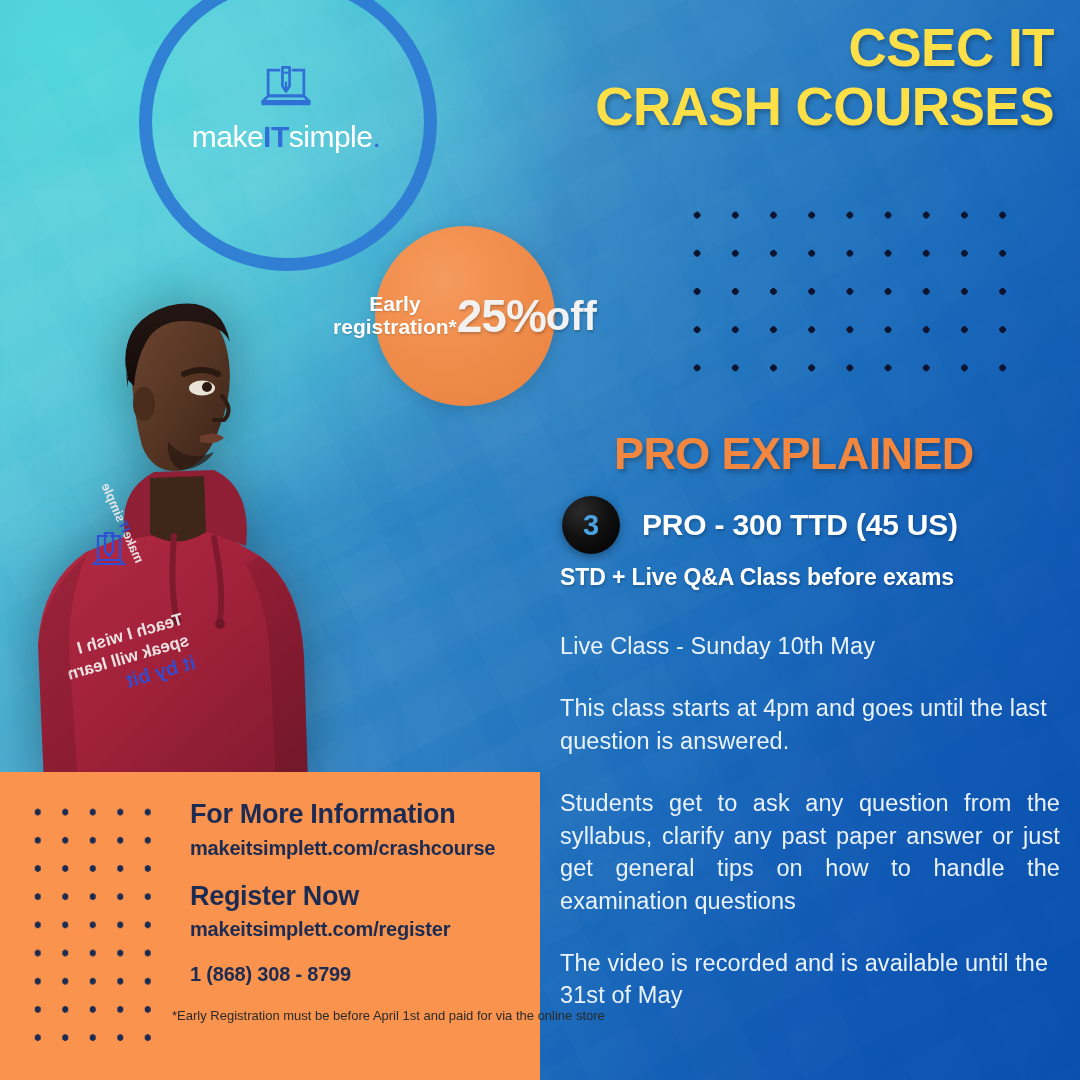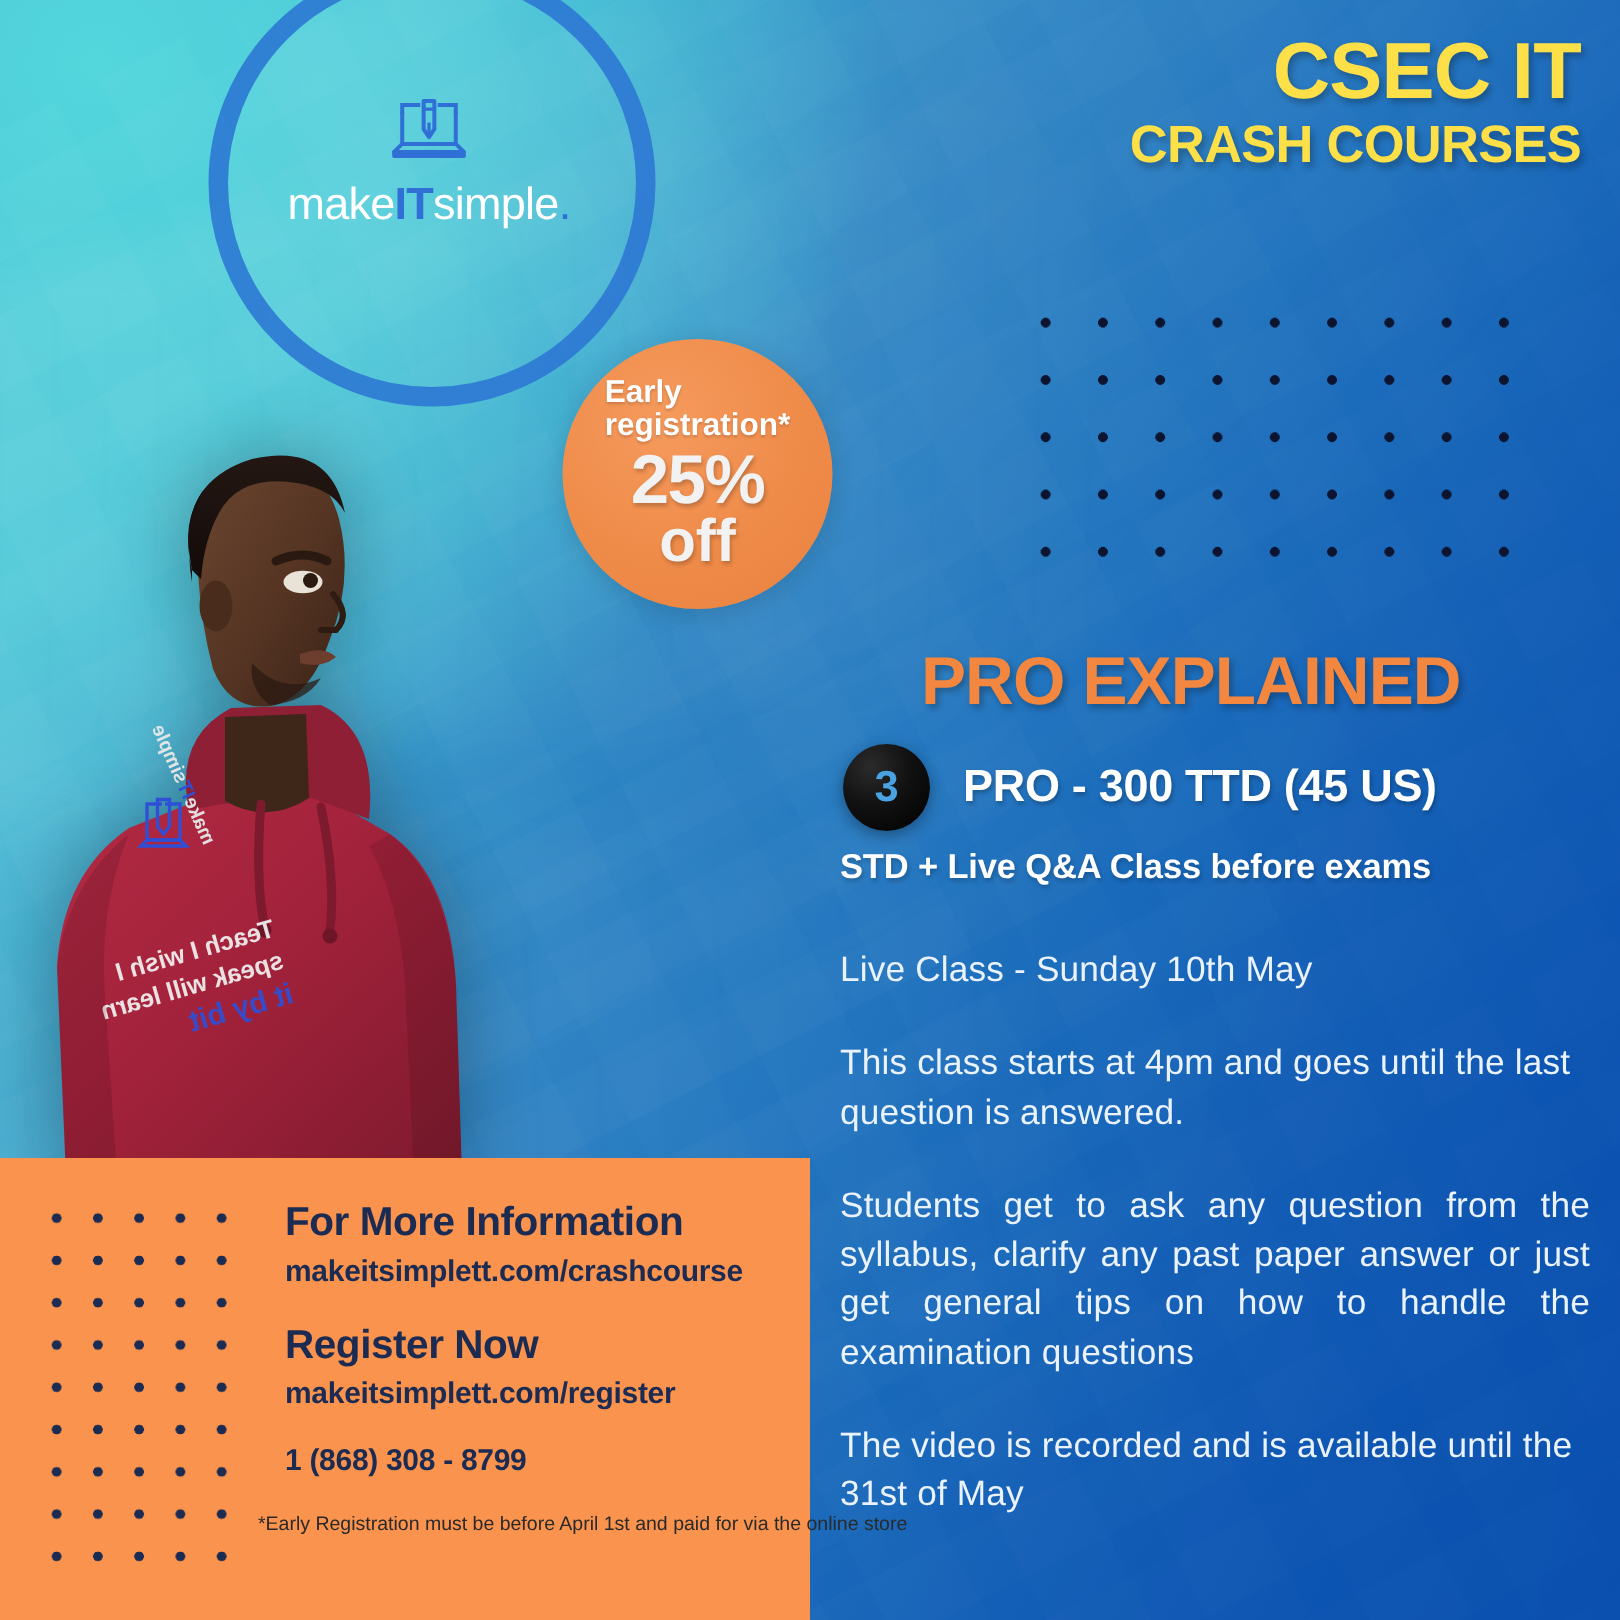--- a/index.html
+++ b/index.html
@@ -126,23 +126,23 @@
     filter: drop-shadow(0 0 26px rgba(0,0,0,0.32));
   }
 
   
   .early-badge {
     position: absolute;
     left: 375px; top: 226px;
     width: 180px; height: 180px;
     border-radius: 50%;
     background: radial-gradient(circle at 38% 30%, #f59a5d 0%, #ef8b49 55%, #e9813f 100%);
-    display: flex; flex-direction: column;
+    display: flex; flex-direction: row;
     align-items: center; justify-content: center;
-    text-align: left;
+    text-align: center;
     box-shadow: 0 3px 16px rgba(0,0,0,0.14);
   }
   .early-badge .eb-top {
     color: #ffffff;
     font-size: 21px; font-weight: 700;
     line-height: 1.08;
     text-shadow: 0 1px 2px rgba(0,0,0,0.18);
     margin-bottom: 1px;
   }
   .early-badge .eb-pct {
@@ -163,21 +163,21 @@
   .headline {
     position: absolute;
     right: 26px; top: 18px;
     text-align: right;
     color: #fde047;
     font-weight: 700;
     letter-spacing: -0.5px;
     text-shadow: 2px 3px 5px rgba(0,0,0,0.28);
   }
   .headline .l1 { font-size: 53px; line-height: 1.12; display: block; }
-  .headline .l2 { font-size: 35px; line-height: 1.12; display: block; }
+  .headline .l2 { font-size: 53px; line-height: 1.12; display: block; }
 
   
   .dotgrid-tr {
     position: absolute;
     left: 678px; top: 196px;
     width: 348px; height: 198px;
     background-image: radial-gradient(#0d1430 3.1px, rgba(0,0,0,0) 3.4px);
     background-size: 38.2px 38.2px;
     background-position: 0 0;
   }

